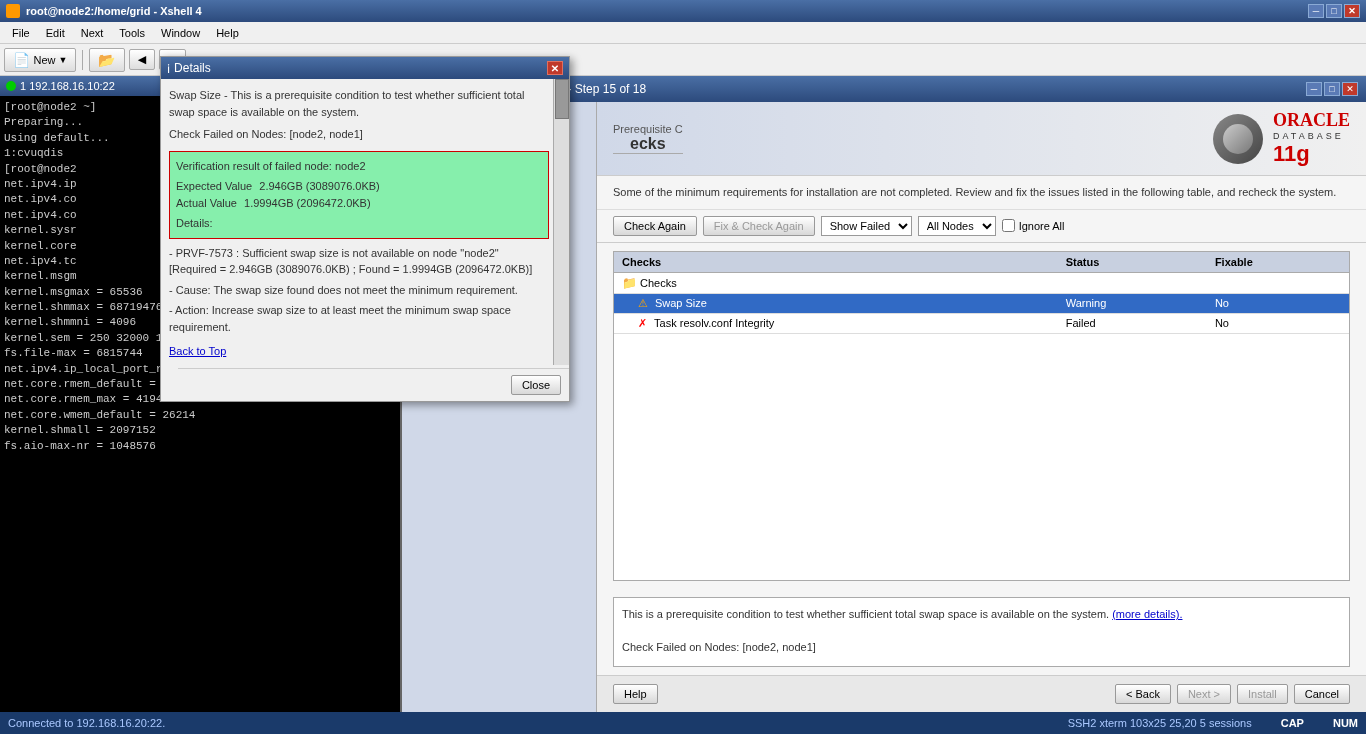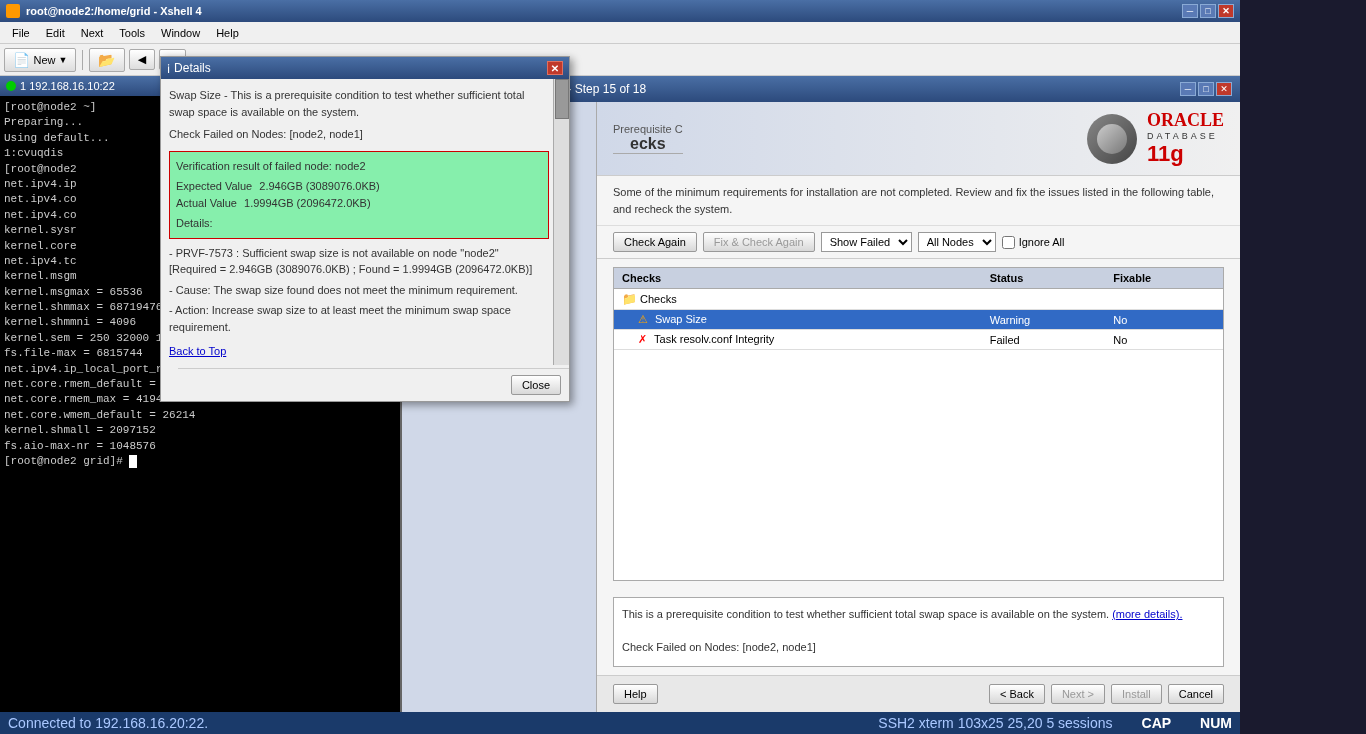--- a/index.html
+++ b/index.html
@@ -215,21 +215,21 @@
     .oracle-footer-right { display: flex; gap: 6px; }
 
     
     .statusbar {
       background: #1a3a6a;
       height: 22px;
       display: flex;
       align-items: center;
       padding: 0 8px;
       color: #aac8ff;
-      font-size: 14px;
+      font-size: 11px;
       justify-content: space-between;
     }
     .statusbar-right { display: flex; gap: 29px; align-items: center; }
 
     
     .dialog-overlay {
       position: absolute;
       top: 0; left: 0; width: 100%; height: 100%;
       z-index: 100;
       pointer-events: none;
@@ -301,21 +301,21 @@
       flex: 1;
       display: flex;
       flex-direction: column;
       padding: 8px 0;
       overflow: hidden;
     }
   </style>
 </head>
 <body>
 
-<div style="position:relative; width:1240px; height:734px; overflow:hidden;">
+<div style="position:relative; width:1366px; height:734px; overflow:hidden;">
 
   <div class="titlebar">
     <span style="width:14px;height:14px;background:#ff9900;border-radius:2px;margin-right:6px;display:inline-block;"></span>
     <span>root@node2:/home/grid - Xshell 4</span>
     <div class="titlebar-controls">
       <div class="titlebar-btn">─</div>
       <div class="titlebar-btn">□</div>
       <div class="titlebar-btn close">✕</div>
     </div>
   </div>
@@ -371,21 +371,20 @@
         <div class="terminal-line">kernel.shmmax = 68719476736</div>
         <div class="terminal-line">kernel.shmmni = 4096</div>
         <div class="terminal-line">kernel.sem = 250 32000 100 128</div>
         <div class="terminal-line">fs.file-max = 6815744</div>
         <div class="terminal-line">net.ipv4.ip_local_port_range =</div>
         <div class="terminal-line">net.core.rmem_default = 26214</div>
         <div class="terminal-line">net.core.rmem_max = 4194304</div>
         <div class="terminal-line">net.core.wmem_default = 26214</div>
         <div class="terminal-line">kernel.shmall = 2097152</div>
         <div class="terminal-line">fs.aio-max-nr = 1048576</div>
-        <div class="terminal-line">[root@node2 grid]# <span class="terminal-cursor"></span></div>
       </div>
     </div>
 
     <div class="oracle-panel">
 
       <div class="oracle-titlebar">
         <span>Setting up Grid Infrastructure - Step 15 of 18</span>
         <div class="oracle-titlebar-controls">
           <div class="oracle-titlebar-btn">─</div>
           <div class="oracle-titlebar-btn">□</div>

